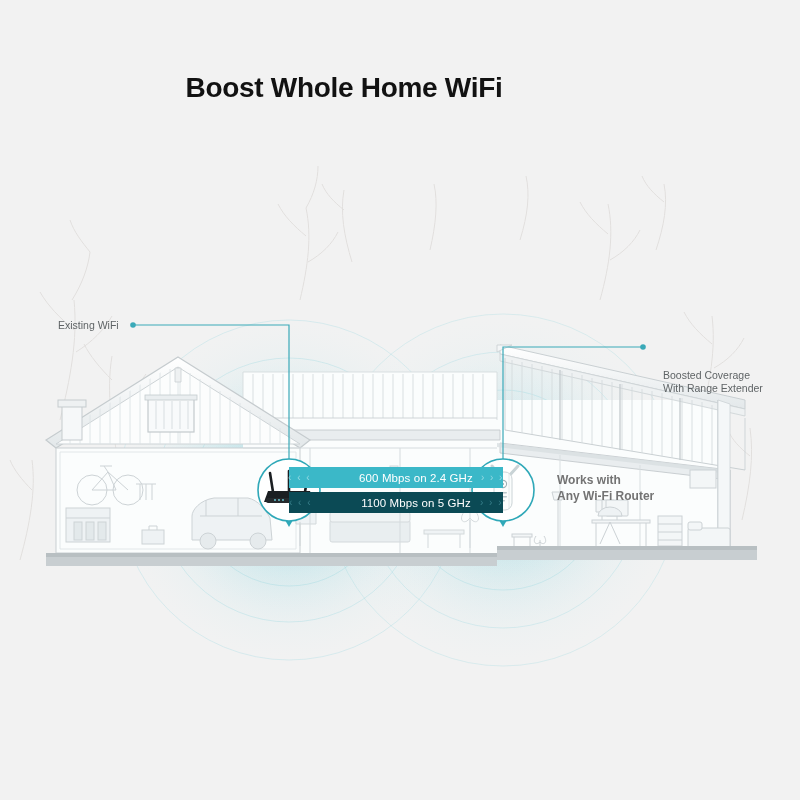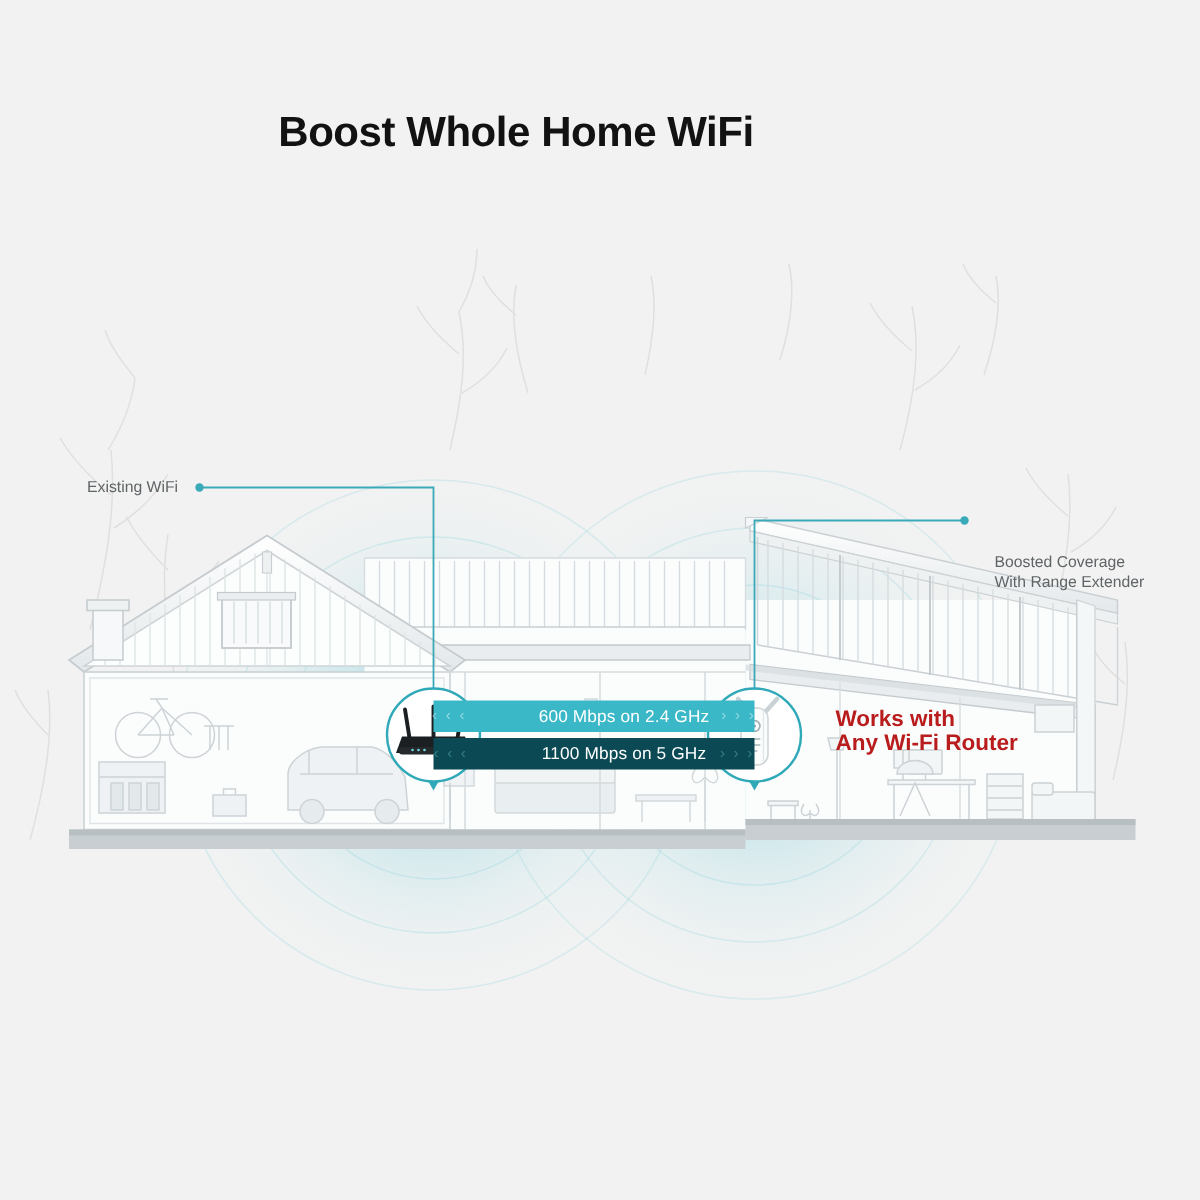--- a/index.html
+++ b/index.html
@@ -23,21 +23,21 @@
     font-size:10.5px;
     color:#5f6466;
     line-height:12.5px;
     white-space:pre-line;
     font-family:"Liberation Sans", sans-serif;
   }
   #callout-left{left:58px;top:319px;text-align:right;}
   #callout-right{left:663px;top:333px;text-align:left;margin-top:36px;}
   #works-label{
     position:absolute;left:557px;top:472px;
-    font-size:15px;font-weight:bold;color:#b91c1c;
+    font-size:12px;font-weight:bold;color:#737373;
     line-height:16px;white-space:pre-line;
     font-family:"Liberation Sans", sans-serif;
   }
   .badge{
     position:absolute;
     height:21px;
     display:flex;align-items:center;justify-content:center;
     color:#ffffff;
     font-size:11.5px;
     font-family:"Liberation Sans", sans-serif;

